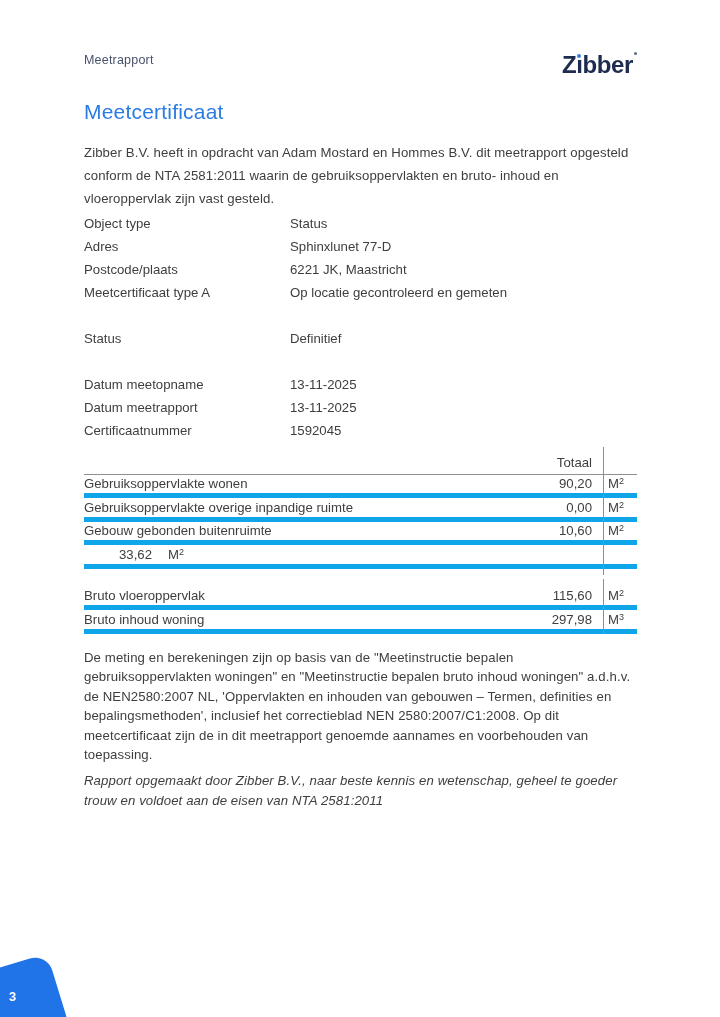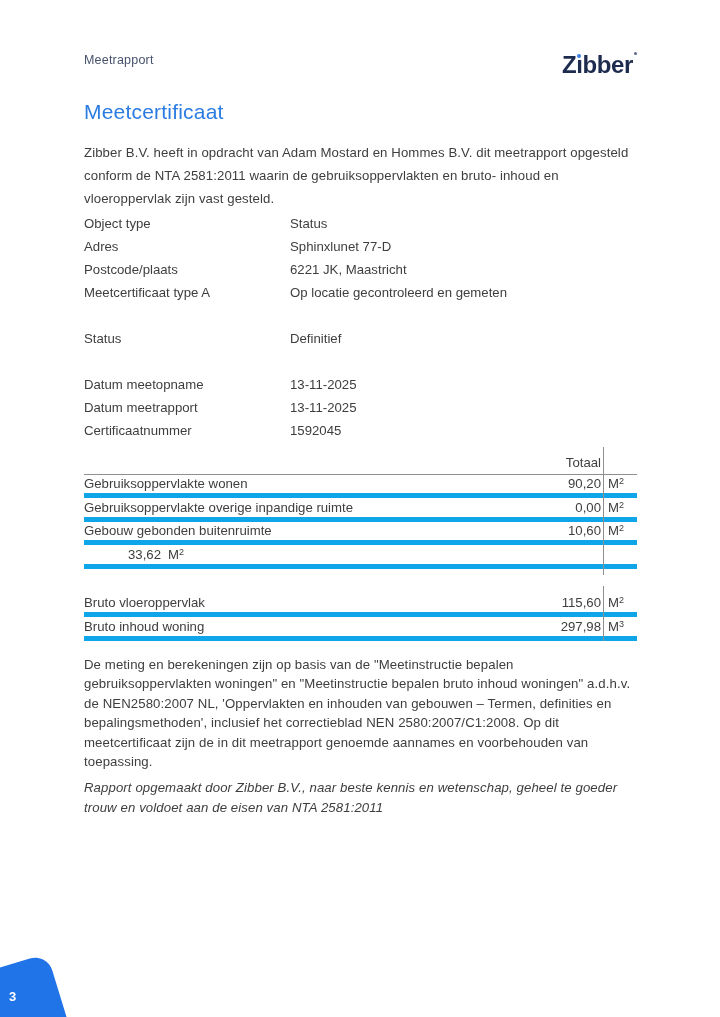--- a/index.html
+++ b/index.html
@@ -85,30 +85,30 @@
     height: 23px;
     align-items: center;
     font-size: 13.2px;
   }
   .kv-row .k { width: 206px; flex: none; }
   .gap-status { margin-top: 23px; }
   .gap-dates  { margin-top: 23px; }
 
   
   .mtable { position: relative; margin-top: 9px; }
-  .mtable-bruto { position: relative; margin-top: 25px; }
+  .mtable-bruto { position: relative; margin-top: 18px; }
   .mrow {
     display: flex;
     align-items: center;
     height: 23.5px;
     font-size: 13.2px;
     border-bottom: 5px solid #0ea5e9;
   }
   .mrow .mlabel { flex: 1; }
-  .mrow .mvalue { width: 80px; text-align: right; padding-right: 3px; }
+  .mrow .mvalue { width: 80px; text-align: right; padding-right: 12px; }
   .mrow .munit  { width: 33px; flex: none; padding-left: 4px; }
   .mrow.mheader { border-bottom: 1px solid #8f8f8f; }
   .mrow sup { font-size: 9px; vertical-align: 4px; line-height: 0; }
   .vline {
     position: absolute;
     right: 33px;
     width: 1px;
     background: #8f8f8f;
   }
   .vline-surface { top: -4px; bottom: -6px; }

